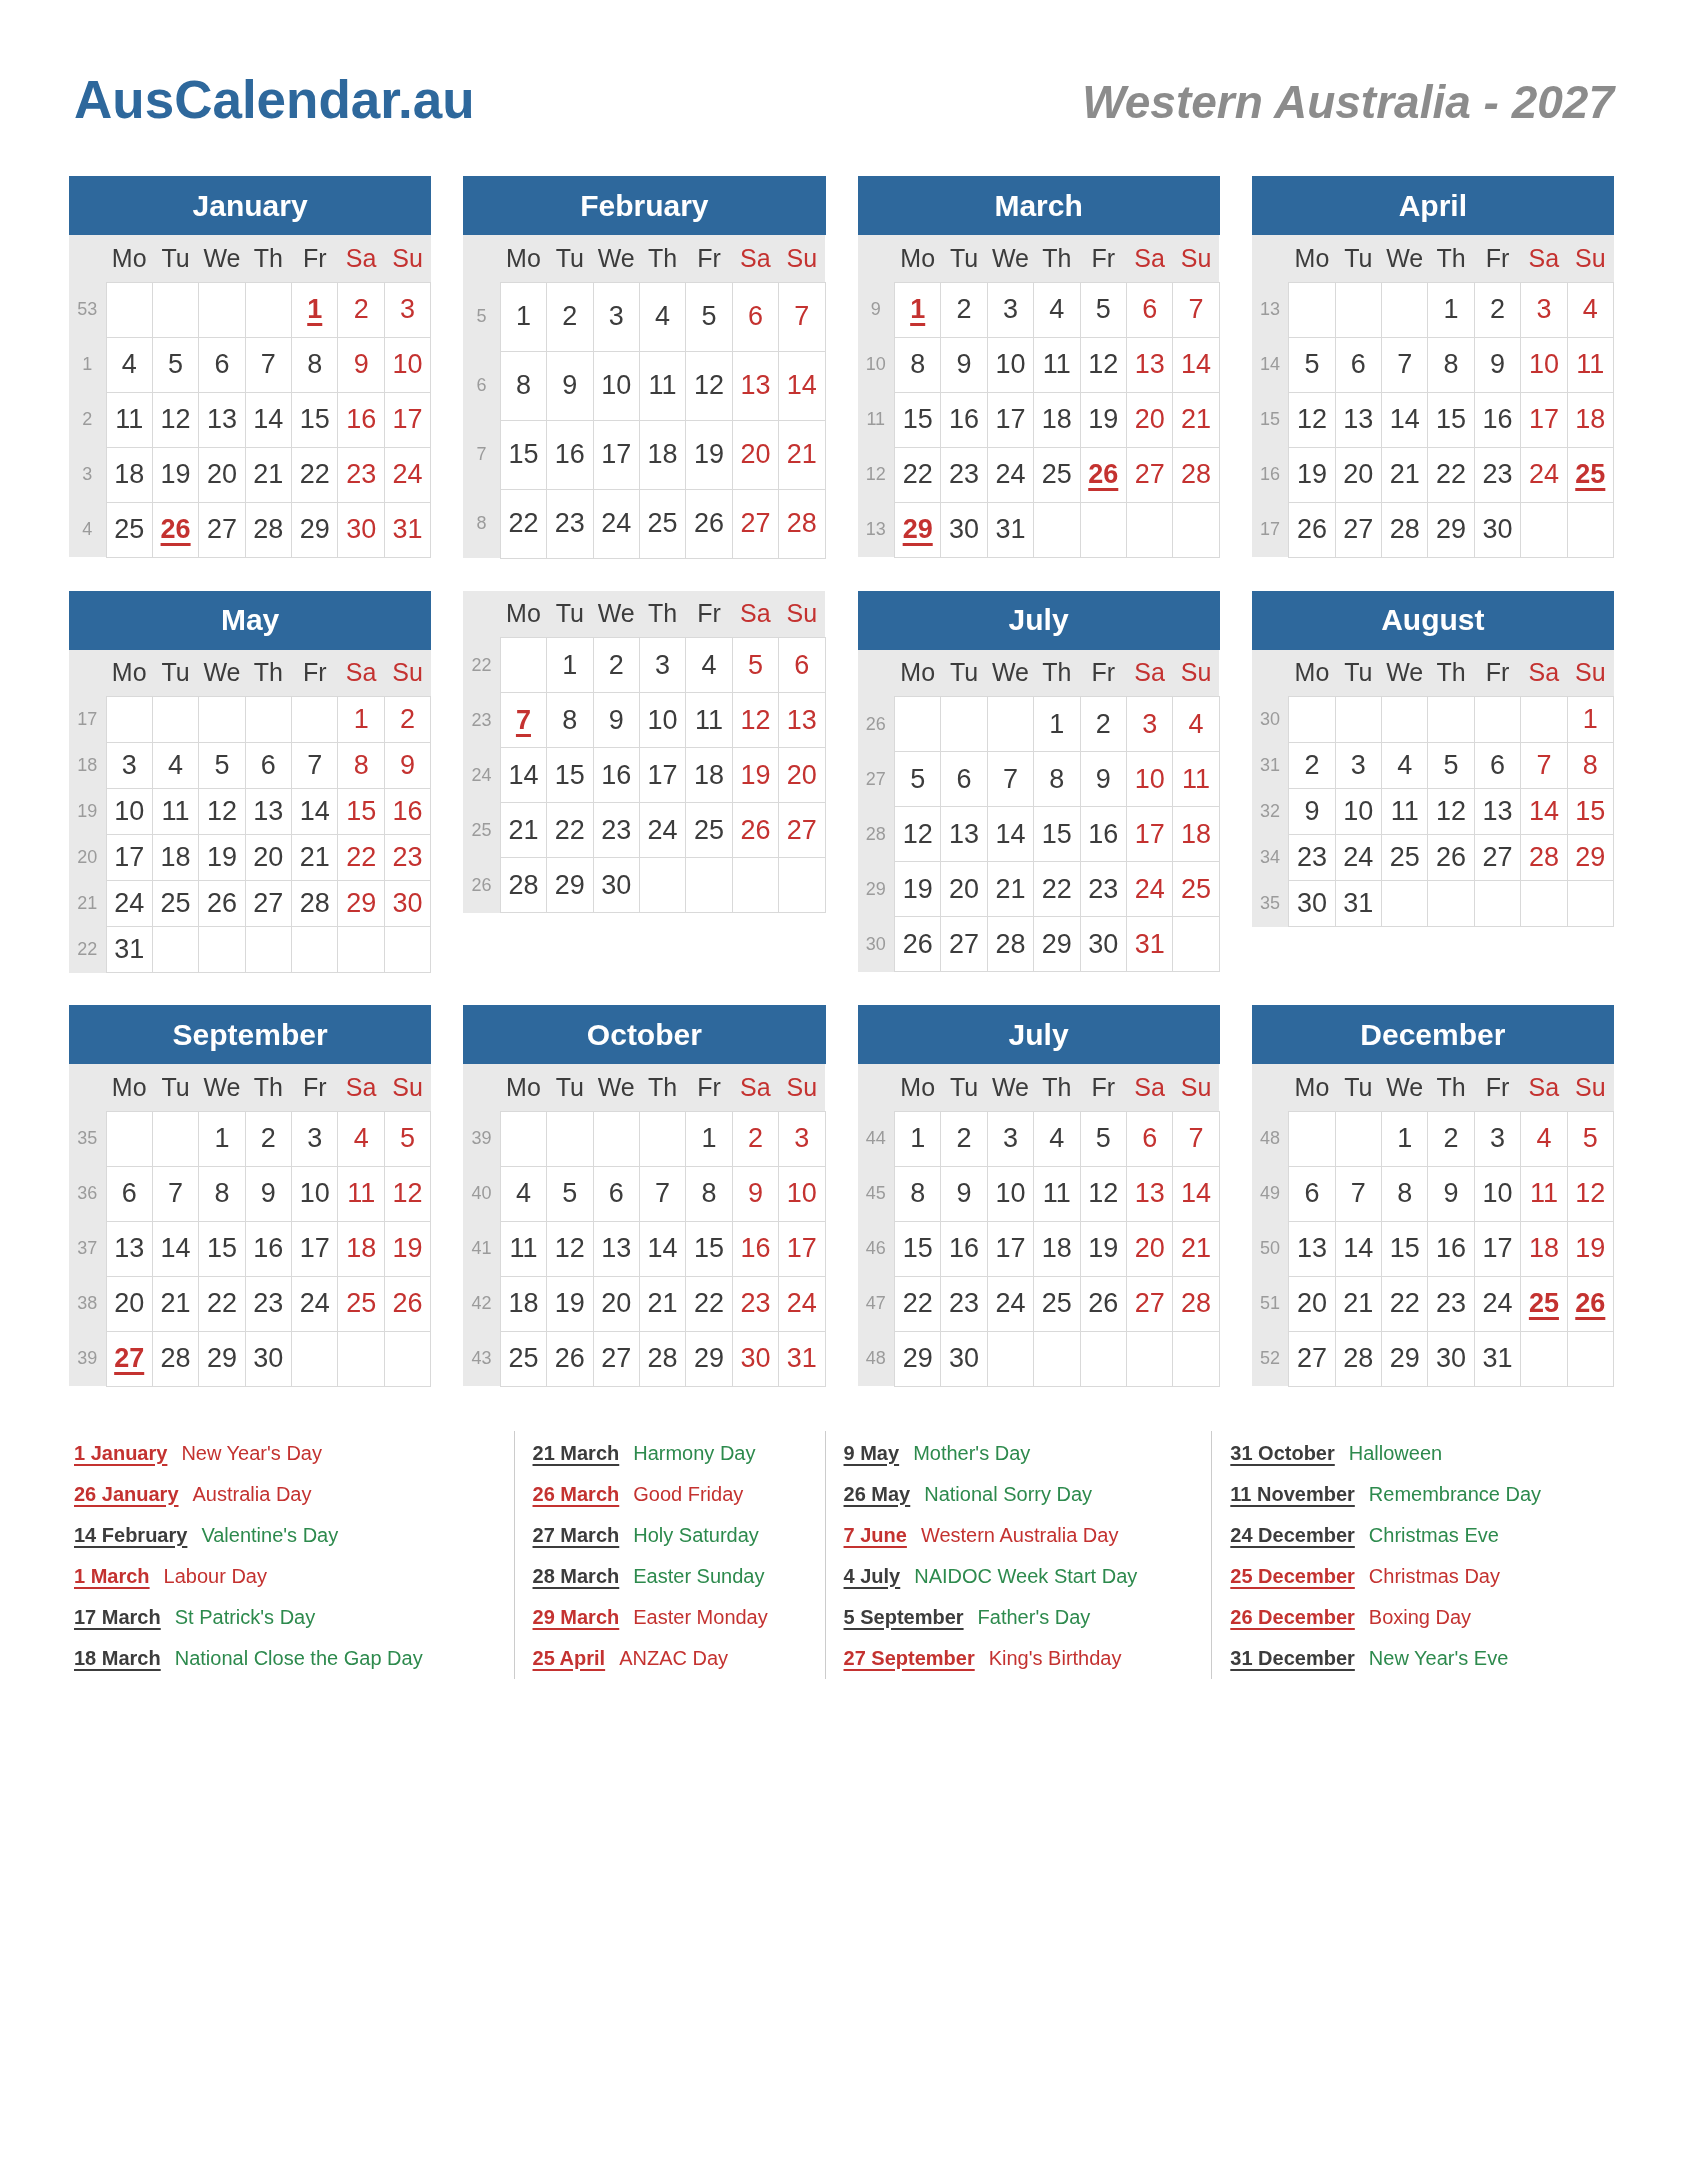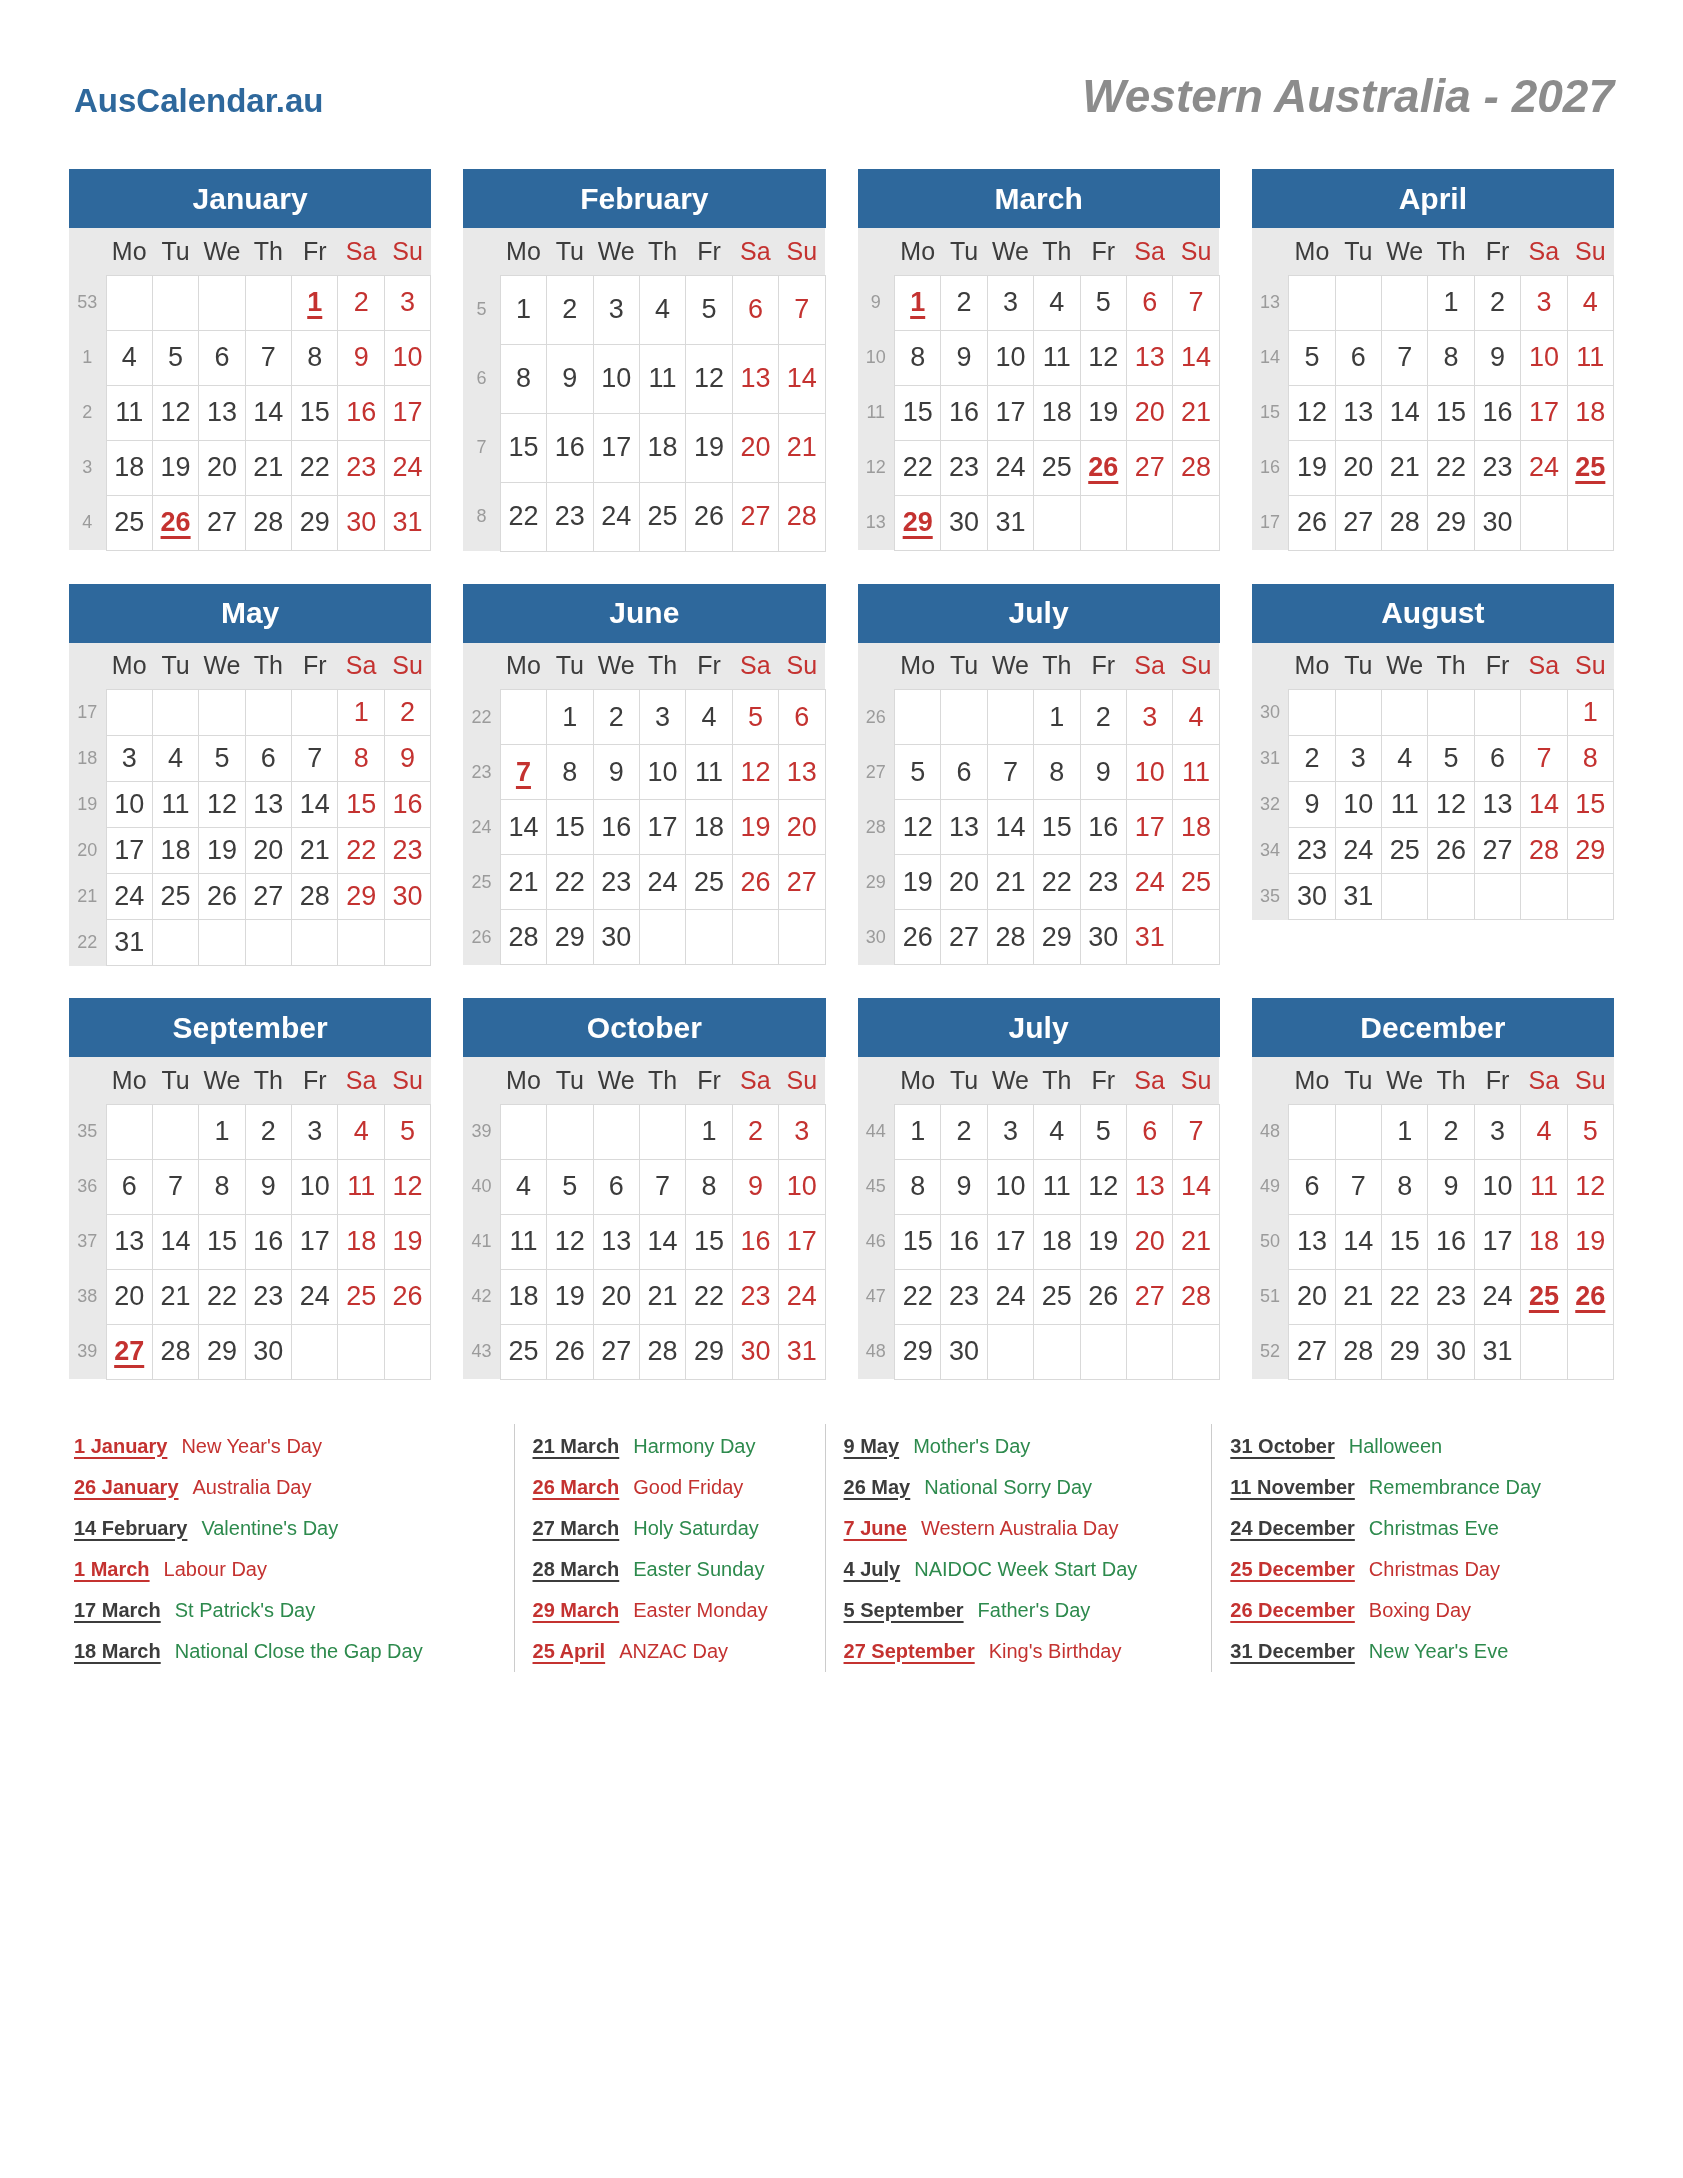--- a/index.html
+++ b/index.html
@@ -2,21 +2,21 @@
 <html style="--accent: #2e689c; --title_gray: #8c8c8c; --weekend_red: #c43230; --observance_green: #2d8a4d; --header_gray_bg: #e9e9e9; --border: #d9d9d9; --date_text: #3c3c3c; --week_number_gray: #9b9b9b;"><head>
 <meta charset="utf-8">
 <style>
   * { box-sizing: border-box; }
   html, body { margin: 0; padding: 0; background: #fff; }
   body { font-family: "Liberation Sans", sans-serif; }
   .page { width: 1683px; height: 2178px; background: #fff; position: relative; overflow: hidden; }
 
   
   .topbar { padding: 69px 69px 0 74px; display: flex; justify-content: space-between; align-items: baseline; }
-  .logo { font-size: 33px; font-weight: 700; color: var(--accent, #2e689c); letter-spacing: 0; }
+  .logo { font-size: 53px; font-weight: 700; color: var(--accent, #2e689c); letter-spacing: 0; }
   .year-title { font-size: 46px; font-weight: 700; color: var(--title_gray, #8c8c8c); font-style: italic; }
 
   
   .months-grid { margin: 46px 69px 0 69px; display: grid; grid-template-columns: repeat(4, 1fr); column-gap: 36px; row-gap: 57px; gap: 32px; }
   .month { width: 100%; }
   .month-header { height: 59px; background: var(--accent, #2e689c); color: #ffffff; font-size: 30px; font-weight: 700; display: flex; align-items: center; justify-content: center; }
   table.month-table { width: 100%; border-collapse: collapse; table-layout: fixed; }
   thead tr { height: 47px; background: var(--header_gray_bg, #e9e9e9); }
   th { padding: 0; font-weight: 400; font-size: 25px; color: var(--date_text, #3c3c3c); text-align: center; }
   th.corner { width: 37px; }
@@ -392,21 +392,20 @@
               <td class="day"></td>
               <td class="day"></td>
               <td class="day"></td>
               <td class="day weekend"></td>
               <td class="day weekend"></td>
             </tr>
           </tbody>
         </table>
       </div>
       <div class="month">
-        <div class="month-header">June</div>
         <table class="month-table">
           <thead>
             <tr>
               <th class="corner"></th>
               <th class="dayname">Mo</th>
               <th class="dayname">Tu</th>
               <th class="dayname">We</th>
               <th class="dayname">Th</th>
               <th class="dayname">Fr</th>
               <th class="dayname weekend">Sa</th>

